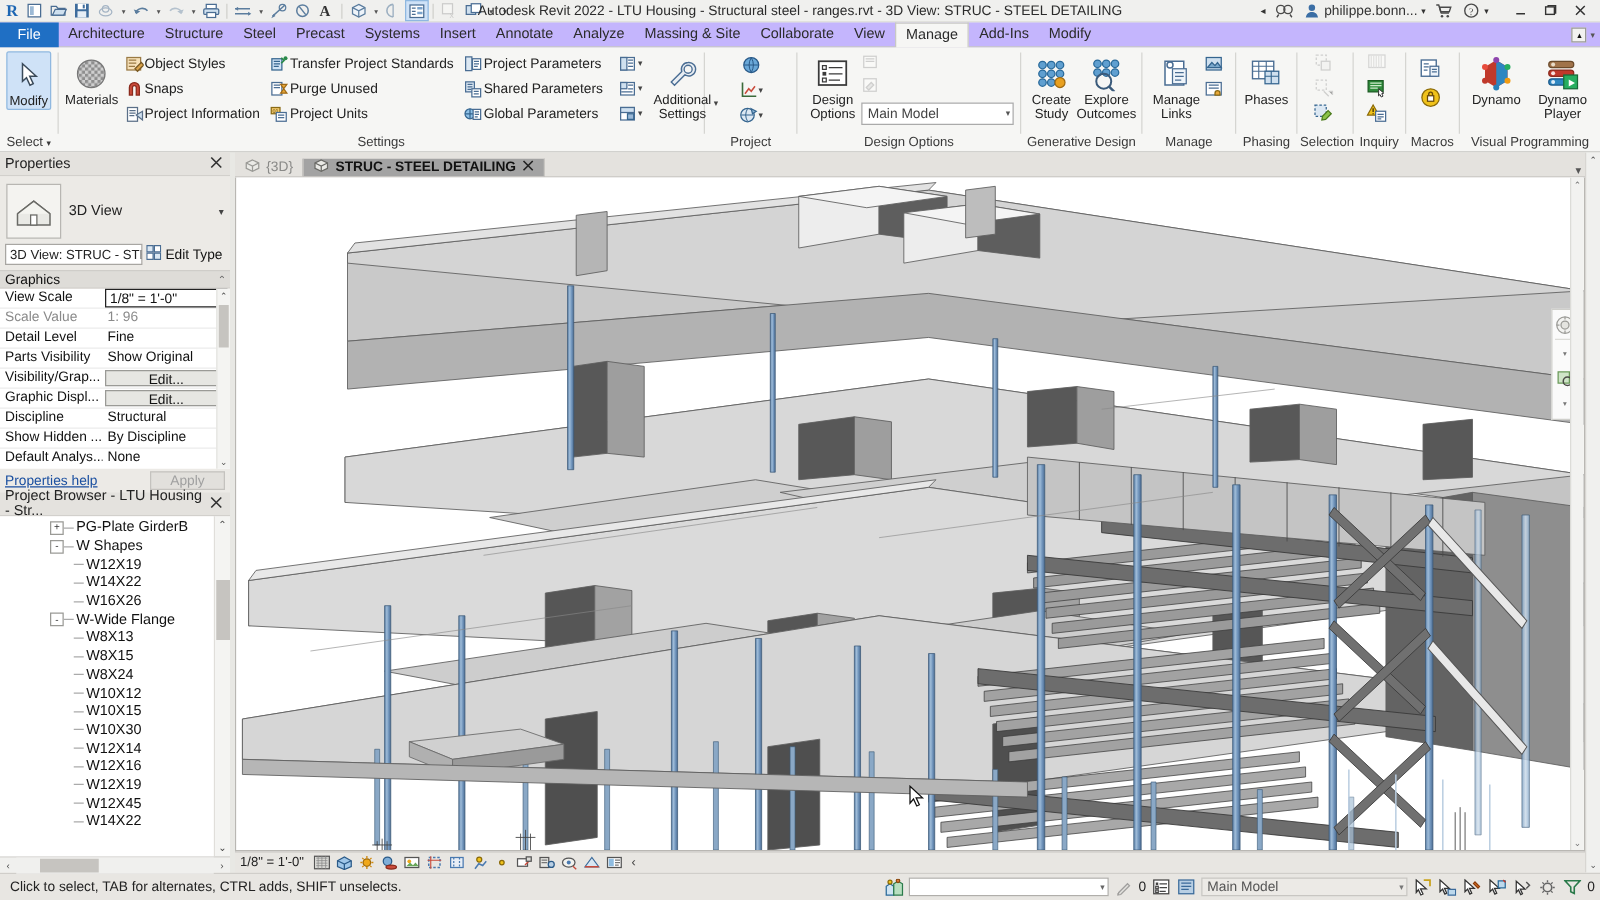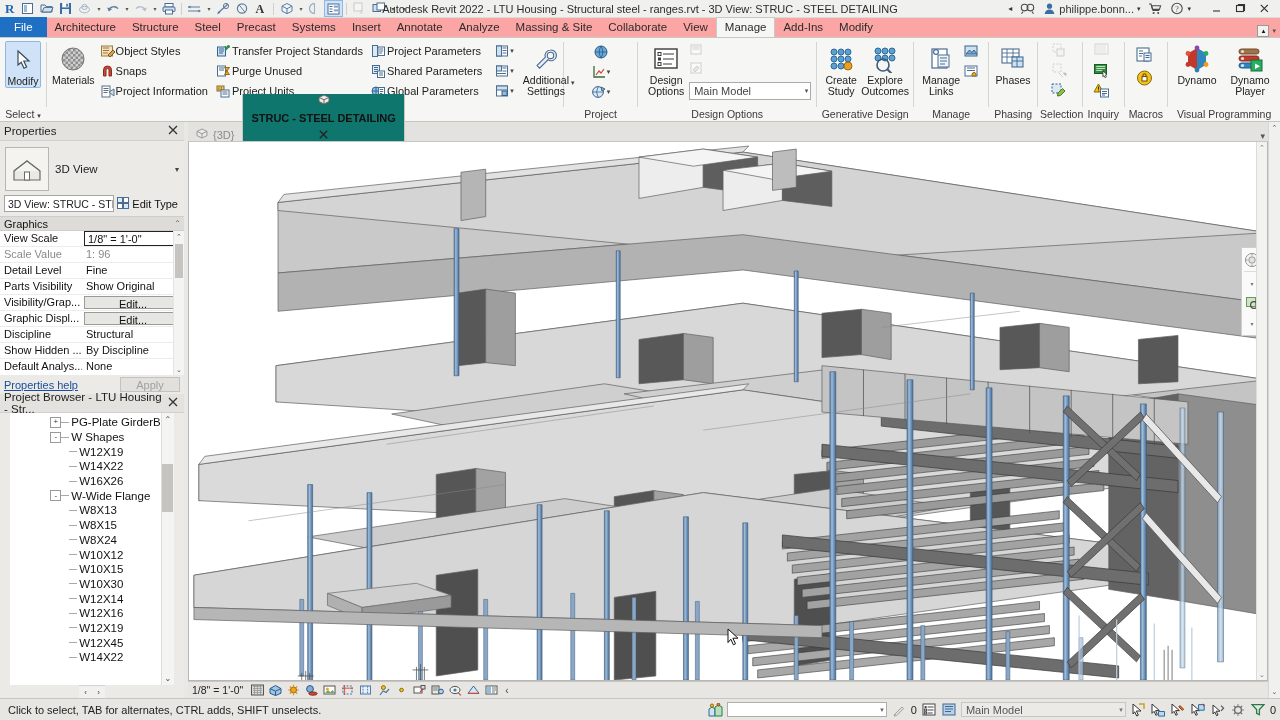--- a/index.html
+++ b/index.html
@@ -33,21 +33,21 @@
     position: absolute; left: 0; right: 0; text-align: center;
     font-size: 11px; color: #2b2b2b; pointer-events: none;
   }
   .title-right { margin-left: auto; display: flex; align-items: center; gap: 2px; padding-right: 4px; z-index: 2;}
   .tr-item { display:flex; align-items:center; gap:3px; padding: 0 3px; height:17px; color:#333; }
   .winbtns { display: flex; align-items: center; margin-left: 8px; }
   .winbtn { width: 24px; height: 17px; display:flex;align-items:center;justify-content:center; color:#333; font-size:11px;}
 
   
   .ribbon-tabs {
-    height: 20px; background: #fca5a5; display: flex; align-items: flex-end;
+    height: 20px; background: #c4b5fd; display: flex; align-items: center;
     border-bottom: 1px solid #c8c8c4; flex: 0 0 20px; position: relative;
   }
   .tab {
     padding: 2px 8px 3px 8px; font-size: 11.5px; color: #2b2b2b; height: 20px;
     display: flex; align-items: center; white-space: nowrap;
   }
   .tab.file { background: #1f6fc4; color: #fff; padding: 0 14px; height:20px; }
   .tab.active { background: #f6f6f4; border-left:1px solid #c8c8c4; border-right:1px solid #c8c8c4;
                 border-top:1px solid #c8c8c4; position: relative; top:0; }
   .tabs-right { margin-left:auto; display:flex; align-items:center; padding-right:4px; gap:3px;}
@@ -113,21 +113,21 @@
   .prow .v { flex:1; padding:1px 0 0 4px; color:#111; overflow:hidden; white-space:nowrap; }
   .prow .v.boxed { border:1px solid #222; margin:0 2px; background:#fff; padding-left:3px;}
   .prow .v.btn { border:1px solid #9a9a96; background:#e6e6e2; margin:1px 2px; text-align:center; padding-left:0; }
   .prow.grey .k, .prow.grey .v { color:#8a8a8a; }
   .prop-foot { height:19px; display:flex; align-items:center; background:#eceae6; padding:0 4px;}
   .prop-foot .lnk { color:#1a4fa0; text-decoration:underline; font-size:11px;}
   .prop-foot .apply { margin-left:auto; width:60px; height:15px; background:#e2e0dc; border:1px solid #c4c2be;
                       color:#a0a0a0; font-size:11px; display:flex;align-items:center;justify-content:center;}
 
   
-  .pb { flex:1; display:flex; flex-direction:column; min-height:0;align-items:center; }
+  .pb { flex:1; display:flex; flex-direction:column; min-height:0; }
   .pb-tree { flex:1; background:#fff; overflow:hidden; position:relative; font-size:11.5px; }
   .tnode { display:flex; align-items:center; height:14.7px; white-space:nowrap; }
   .tnode .exp { width:11px; height:11px; border:1px solid #9a9a96; background:#fff; font-size:8px;
                 display:flex;align-items:center;justify-content:center; color:#333; flex:0 0 11px; line-height:1;}
   .tnode .dash { width:8px; height:1px; background:#aaa; flex:0 0 8px;}
   .tnode .lbl { padding-left:2px; color:#111; }
   .hsb { height:13px; background:#f0f0ee; border-top:1px solid #d4d2ce; display:flex; align-items:center; }
   .hsb .arrow { width:13px;height:13px;display:flex;align-items:center;justify-content:center;font-size:8px;color:#444;}
   .hsb .track { flex:1; height:13px; background:#f0f0ee; position:relative; }
   .hsb .thumb { position:absolute; left:12%; width:30%; top:1px; bottom:1px; background:#c6c4c0; }
@@ -137,21 +137,21 @@
   .vsb .tr { flex:1; width:13px; position:relative;}
   .vsb .th { position:absolute; left:1px; right:1px; background:#c6c4c0; }
 
   
   .vsplit { width:4px; background:#e8e8e4; flex:0 0 4px; }
 
   
   .viewarea { flex:1; display:flex; flex-direction:column; min-width:0; position:relative;}
   .viewtabs { height:20px; background:#e4e2de; display:flex; align-items:flex-end; border-bottom:1px solid #c8c6c2; position:relative;}
   .vtab { display:flex; align-items:center; gap:5px; padding:0 8px; font-size:11px; color:#8a8a88; }
-  .vtab.active { background:#0f766e; color:#111; font-weight:bold; border-left:1px solid #c8c6c2; border-right:1px solid #c8c6c2;flex-direction:column; }
+  .vtab.active { background:#a3a3a3; color:#111; font-weight:bold; border-left:1px solid #c8c6c2; border-right:1px solid #c8c6c2; }
   .vtab .x { font-size:11px; color:#333; font-weight:normal;}
   .viewtabs .right { margin-left:auto; display:flex; align-items:center; padding-right:3px; color:#555; font-size:9px;}
 
   .canvaswrap { flex:1; position:relative; background:#fff; border:1px solid #b9b7b3; border-top:none; overflow:hidden;}
   #scene { position:absolute; inset:0; width:100%; height:100%; display:block; }
 
   .navbar {
     position:absolute; right:4px; top:105px; width:22px; background:#fafafa;
     border:1px solid #cfcfcb; display:flex; flex-direction:column; align-items:center; padding:2px 0;
   }

